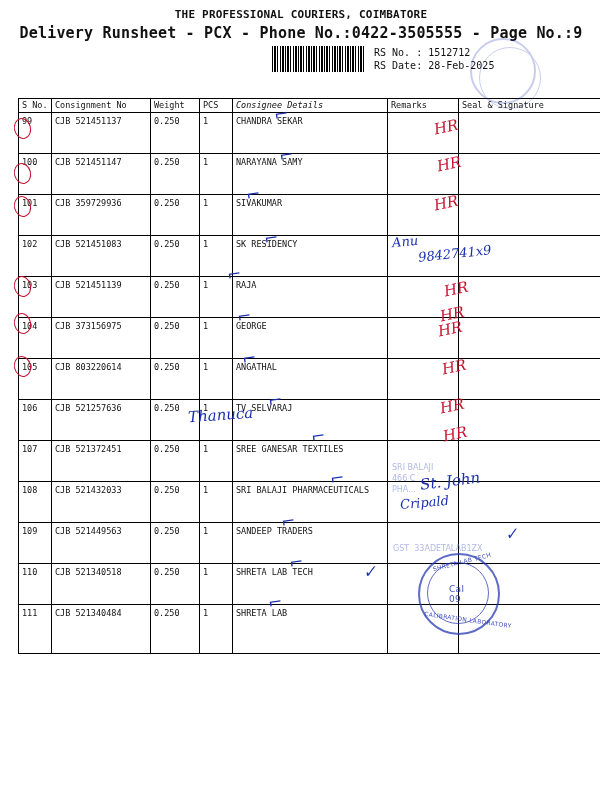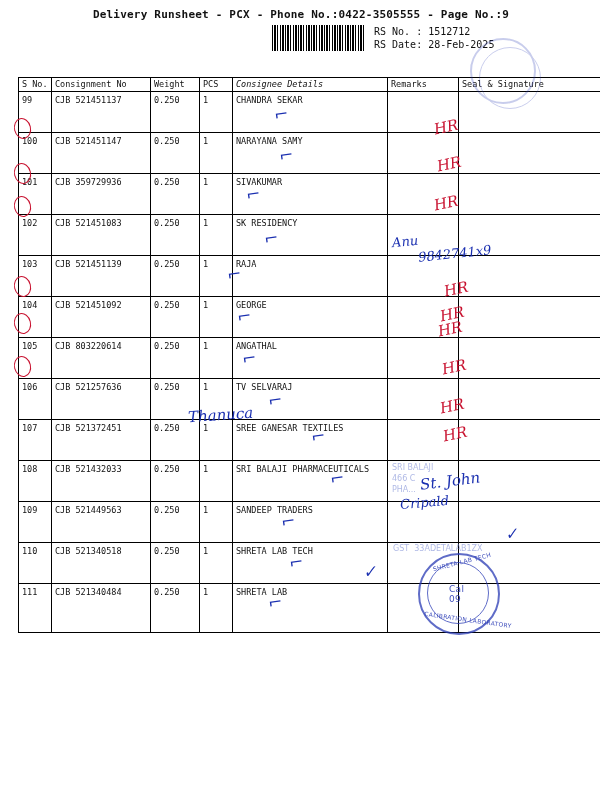--- a/index.html
+++ b/index.html
@@ -30,21 +30,21 @@
   }
   .doc-title {
     text-align: center;
     font-size: 11px;
     font-weight: bold;
     letter-spacing: 0.2px;
     margin-bottom: 3px;
   }
   .doc-subtitle {
     text-align: center;
-    font-size: 11px;
+    font-size: 15px;
     font-weight: bold;
     letter-spacing: 0.2px;
     margin-bottom: 4px;
   }
   .meta {
     position: relative;
     height: 52px;
     font-size: 9px;
     line-height: 12px;
   }
@@ -175,20 +175,21 @@
     opacity: 0.55;
     white-space: pre;
   }
 </style>
 </head>
 <body>
 
 <div class="page">
   <div class="sheet">
 
+    <div class="doc-title">THE PROFESSIONAL COURIERS, COIMBATORE</div>
     <div class="doc-subtitle">Delivery Runsheet - PCX - Phone No.:0422-3505555 - Page No.:9</div>
 
     <div class="meta">
       <div class="barcode"></div>
       <div class="meta-right">
         <div>RS No. : 1512712</div>
         <div>RS Date: 28-Feb-2025</div>
       </div>
     </div>
 
@@ -245,21 +246,21 @@
           <td>103</td>
           <td>CJB 521451139</td>
           <td>0.250</td>
           <td>1</td>
           <td>RAJA</td>
           <td></td>
           <td></td>
         </tr>
         <tr>
           <td>104</td>
-          <td>CJB 521451092</td>
+          <td>CJB 373156975</td>
           <td>0.250</td>
           <td>1</td>
           <td>GEORGE</td>
           <td></td>
           <td></td>
         </tr>
         <tr>
           <td>105</td>
           <td>CJB 803220614</td>
           <td>0.250</td>

